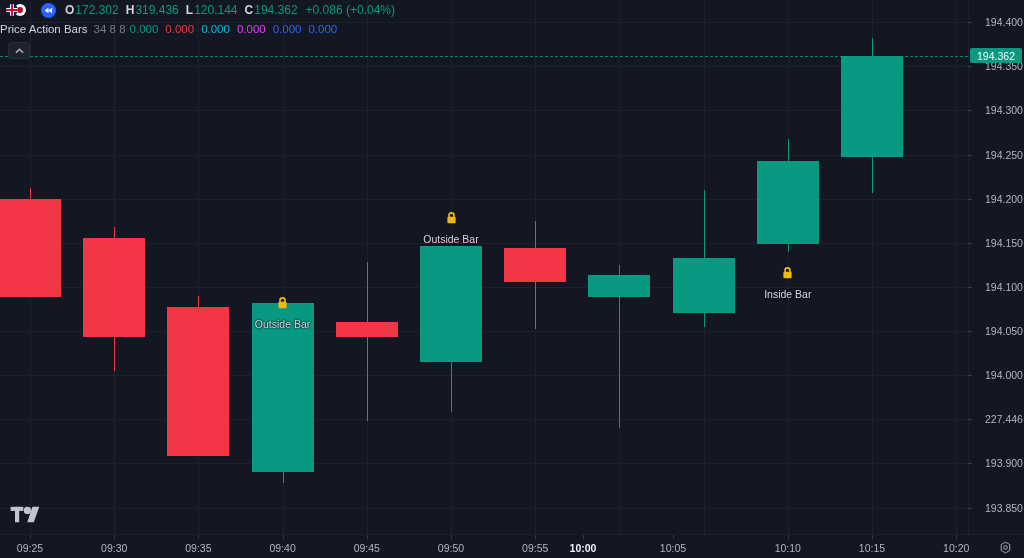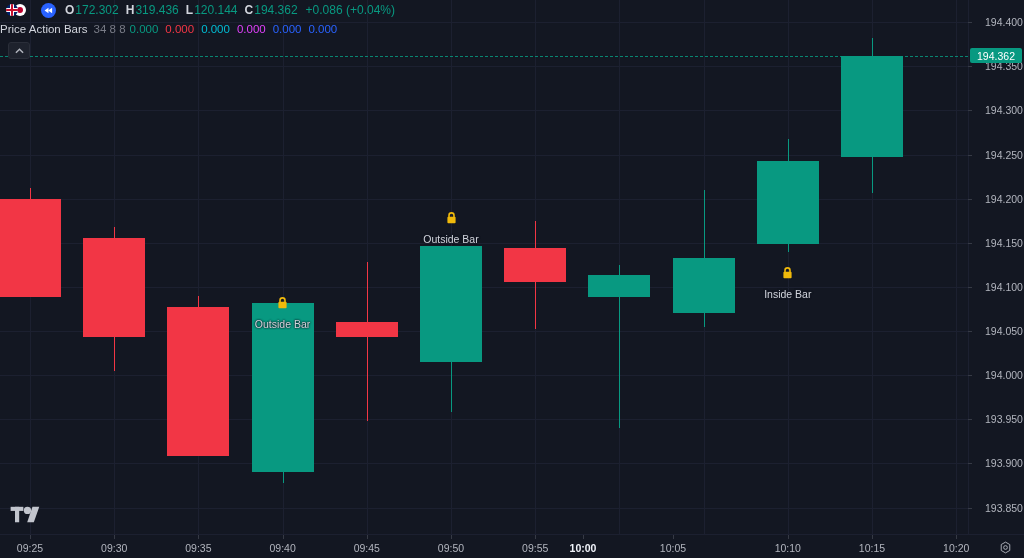--- a/index.html
+++ b/index.html
@@ -239,21 +239,21 @@
   <div id="pa-ticks">
       <div class="pa-tick" style="top: 22.1px;">194.400</div>
       <div class="pa-tick" style="top: 66.2px;">194.350</div>
       <div class="pa-tick" style="top: 110.3px;">194.300</div>
       <div class="pa-tick" style="top: 154.5px;">194.250</div>
       <div class="pa-tick" style="top: 198.6px;">194.200</div>
       <div class="pa-tick" style="top: 242.7px;">194.150</div>
       <div class="pa-tick" style="top: 286.9px;">194.100</div>
       <div class="pa-tick" style="top: 331px;">194.050</div>
       <div class="pa-tick" style="top: 375.1px;">194.000</div>
-      <div class="pa-tick" style="top: 419.3px;">193.950</div>
+      <div class="pa-tick" style="top: 419.3px;">227.446</div>
       <div class="pa-tick" style="top: 463.4px;">193.900</div>
       <div class="pa-tick" style="top: 507.5px;">193.850</div>
     </div>
   <div id="price-badge" style="top: 55.6px;">194.362</div>
 </div>
 
 <div id="time-axis">
   <div id="ta-ticks">
       <div class="ta-tick" style="left: 30px;">09:25</div>
       <div class="ta-tick" style="left: 114.2px;">09:30</div>

